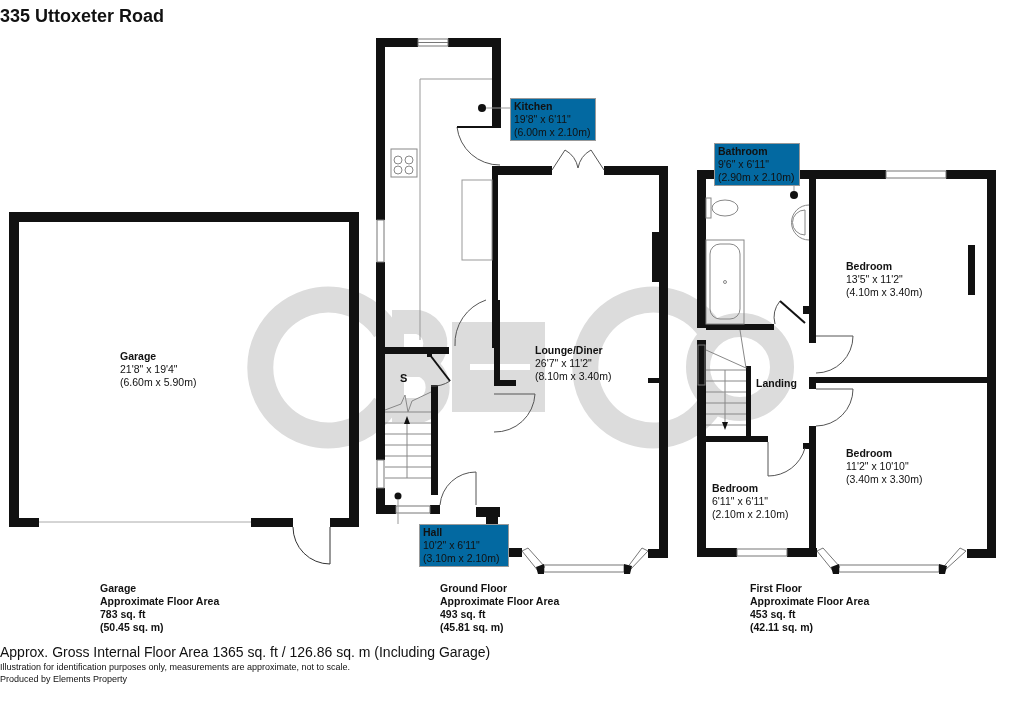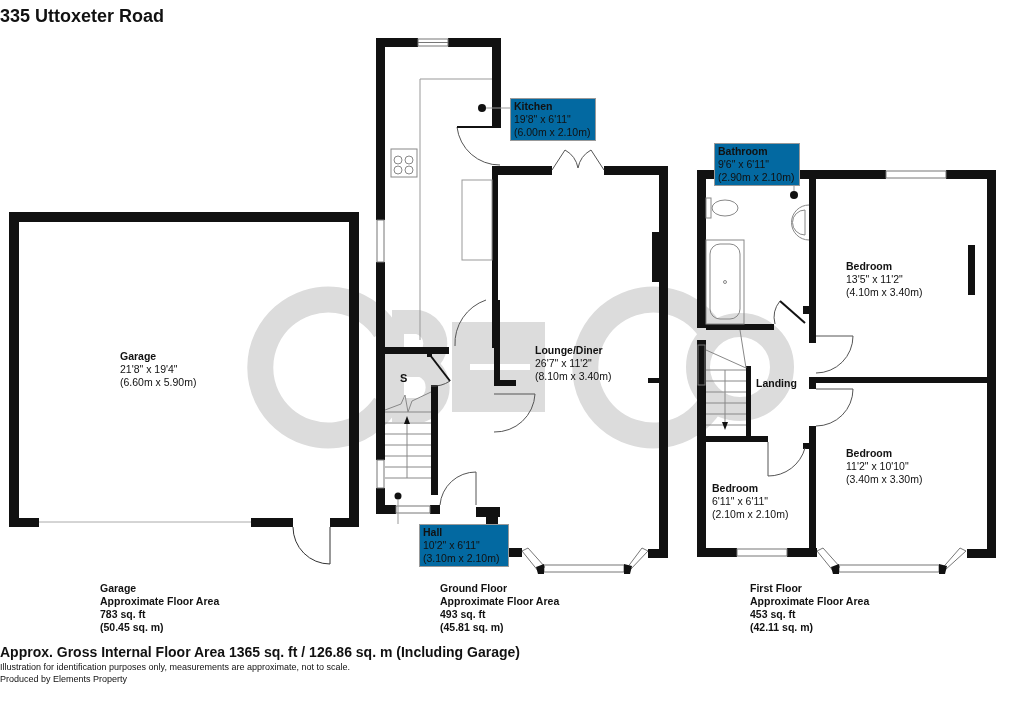--- a/index.html
+++ b/index.html
@@ -4,21 +4,21 @@
 <style>
   html, body { margin:0; padding:0; background:#ffffff; }
   body { width:1020px; height:720px; position:relative; overflow:hidden; font-family:"Liberation Sans", sans-serif; color:#111; }
   #plan { position:absolute; left:0; top:0; width:1020px; height:720px; }
   .abs { position:absolute; text-align:left; line-height:1.25; }
   .title { left:0; width:1020px; top:5px; font-size:18px; font-weight:bold; }
   .lbl { font-size:10.5px; }
   .lbl b { display:block; font-weight:bold; }
   .boxed { border:1px solid #999; background:#0369a1; padding:1px 3px; }
   .floorlbl { font-size:10.5px; font-weight:bold; }
-  .footer-main { left:0; width:1020px; top:644px; font-size:14px; font-weight:bold; }
+  .footer-main { left:0; width:1020px; top:644px; font-size:14px; font-weight:normal; }
   .footer-sub { left:0; width:892px; top:662px; font-size:9px; }
   .footer-sub2 { left:0; width:1020px; top:674px; font-size:9px; }
   .stair-s { font-size:11px; font-weight:bold; }
 </style>
 </head>
 <body>
 
 <svg id="plan" viewBox="0 0 1020 720" xmlns="http://www.w3.org/2000/svg">
 
   <g fill="none" stroke="#dcdcdc" stroke-width="26">

